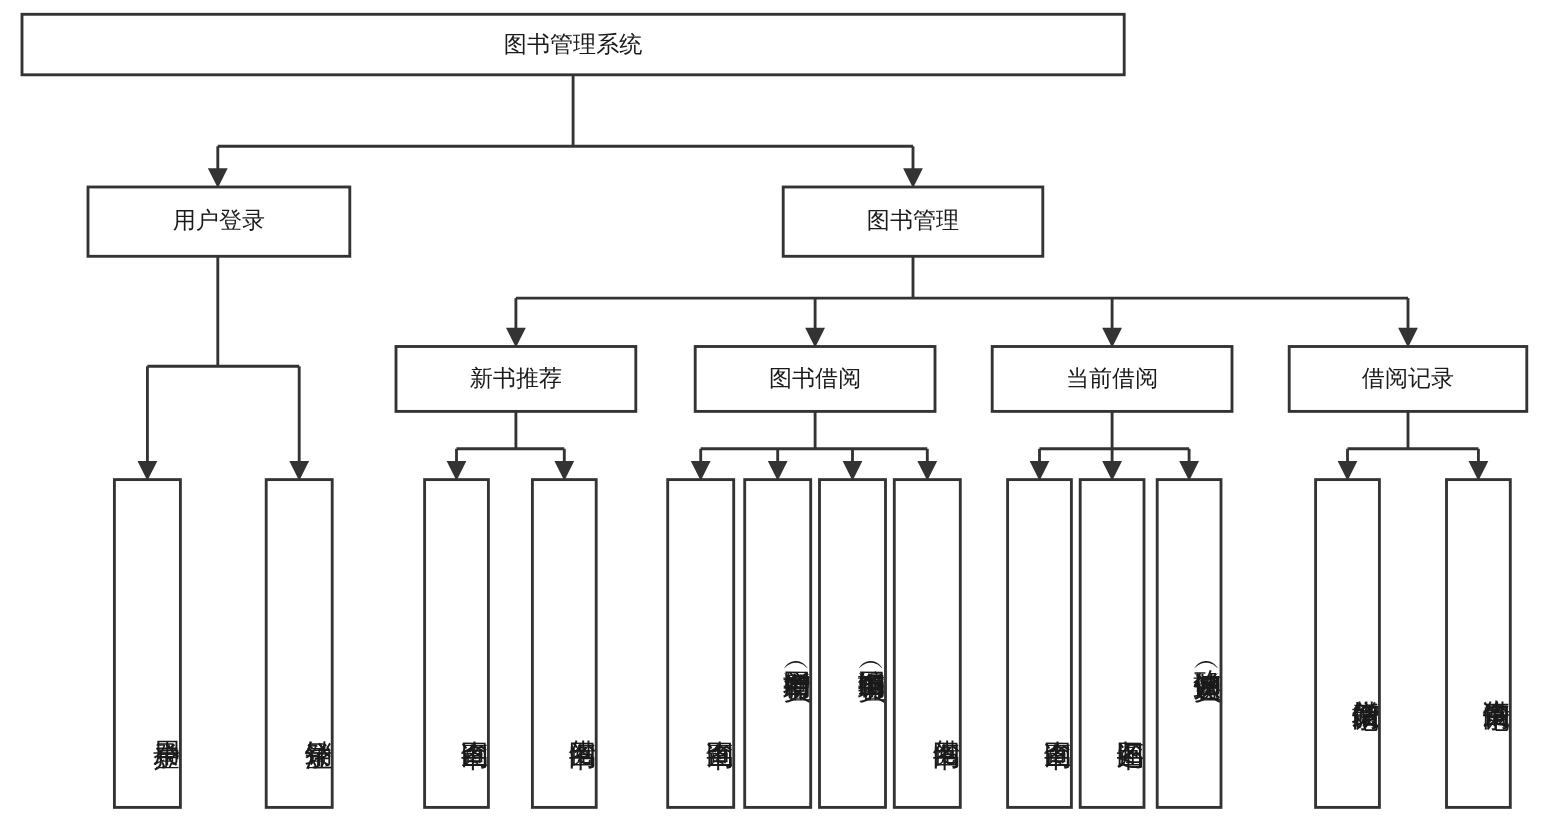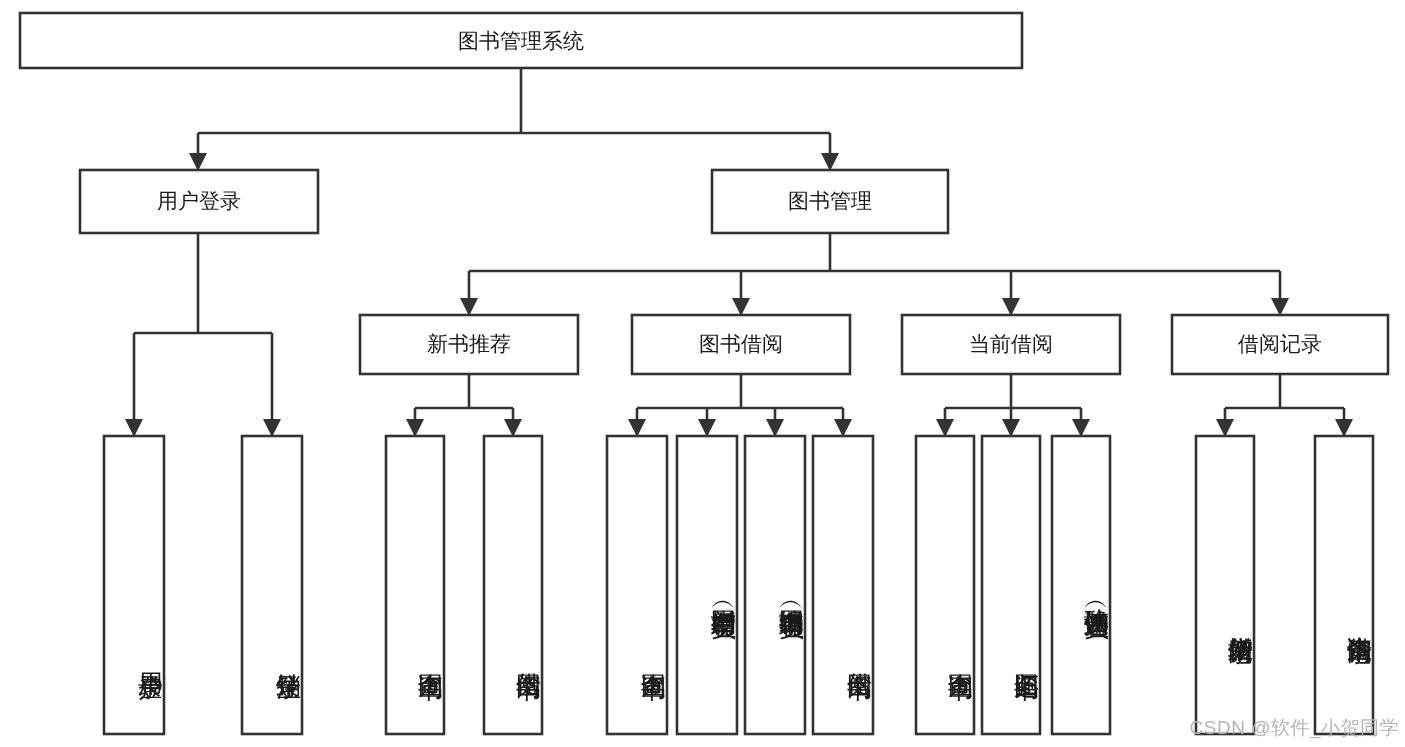--- a/index.html
+++ b/index.html
@@ -203,15 +203,14 @@
   <div class="leaf-label" style="left:607px; top:436px; width:60px; height:298px; padding-top:70px;">查询图书</div>
   <div class="leaf-label" style="left:677px; top:436px; width:60px; height:298px; padding-top:8px;">新增图书（管理员）</div>
   <div class="leaf-label" style="left:745px; top:436px; width:60px; height:298px; padding-top:8px;">编辑图书（管理员）</div>
   <div class="leaf-label" style="left:813px; top:436px; width:60px; height:298px; padding-top:70px;">借阅图书</div>
   <div class="leaf-label" style="left:916px; top:436px; width:58px; height:298px; padding-top:70px;">查询图书</div>
   <div class="leaf-label" style="left:982px; top:436px; width:58px; height:298px; padding-top:70px;">归还图书</div>
   <div class="leaf-label" style="left:1052px; top:436px; width:58px; height:298px; padding-top:8px;">确认归还（管理员）</div>
   <div class="leaf-label" style="left:1196px; top:436px; width:58px; height:298px; padding-top:34px;">新增借阅记录</div>
   <div class="leaf-label" style="left:1315px; top:436px; width:58px; height:298px; padding-top:34px;">查询借阅记录</div>
 
-  <div class="watermark">CSDN @软件_小贺同学</div>
 
 </div>
 
 </body></html>

